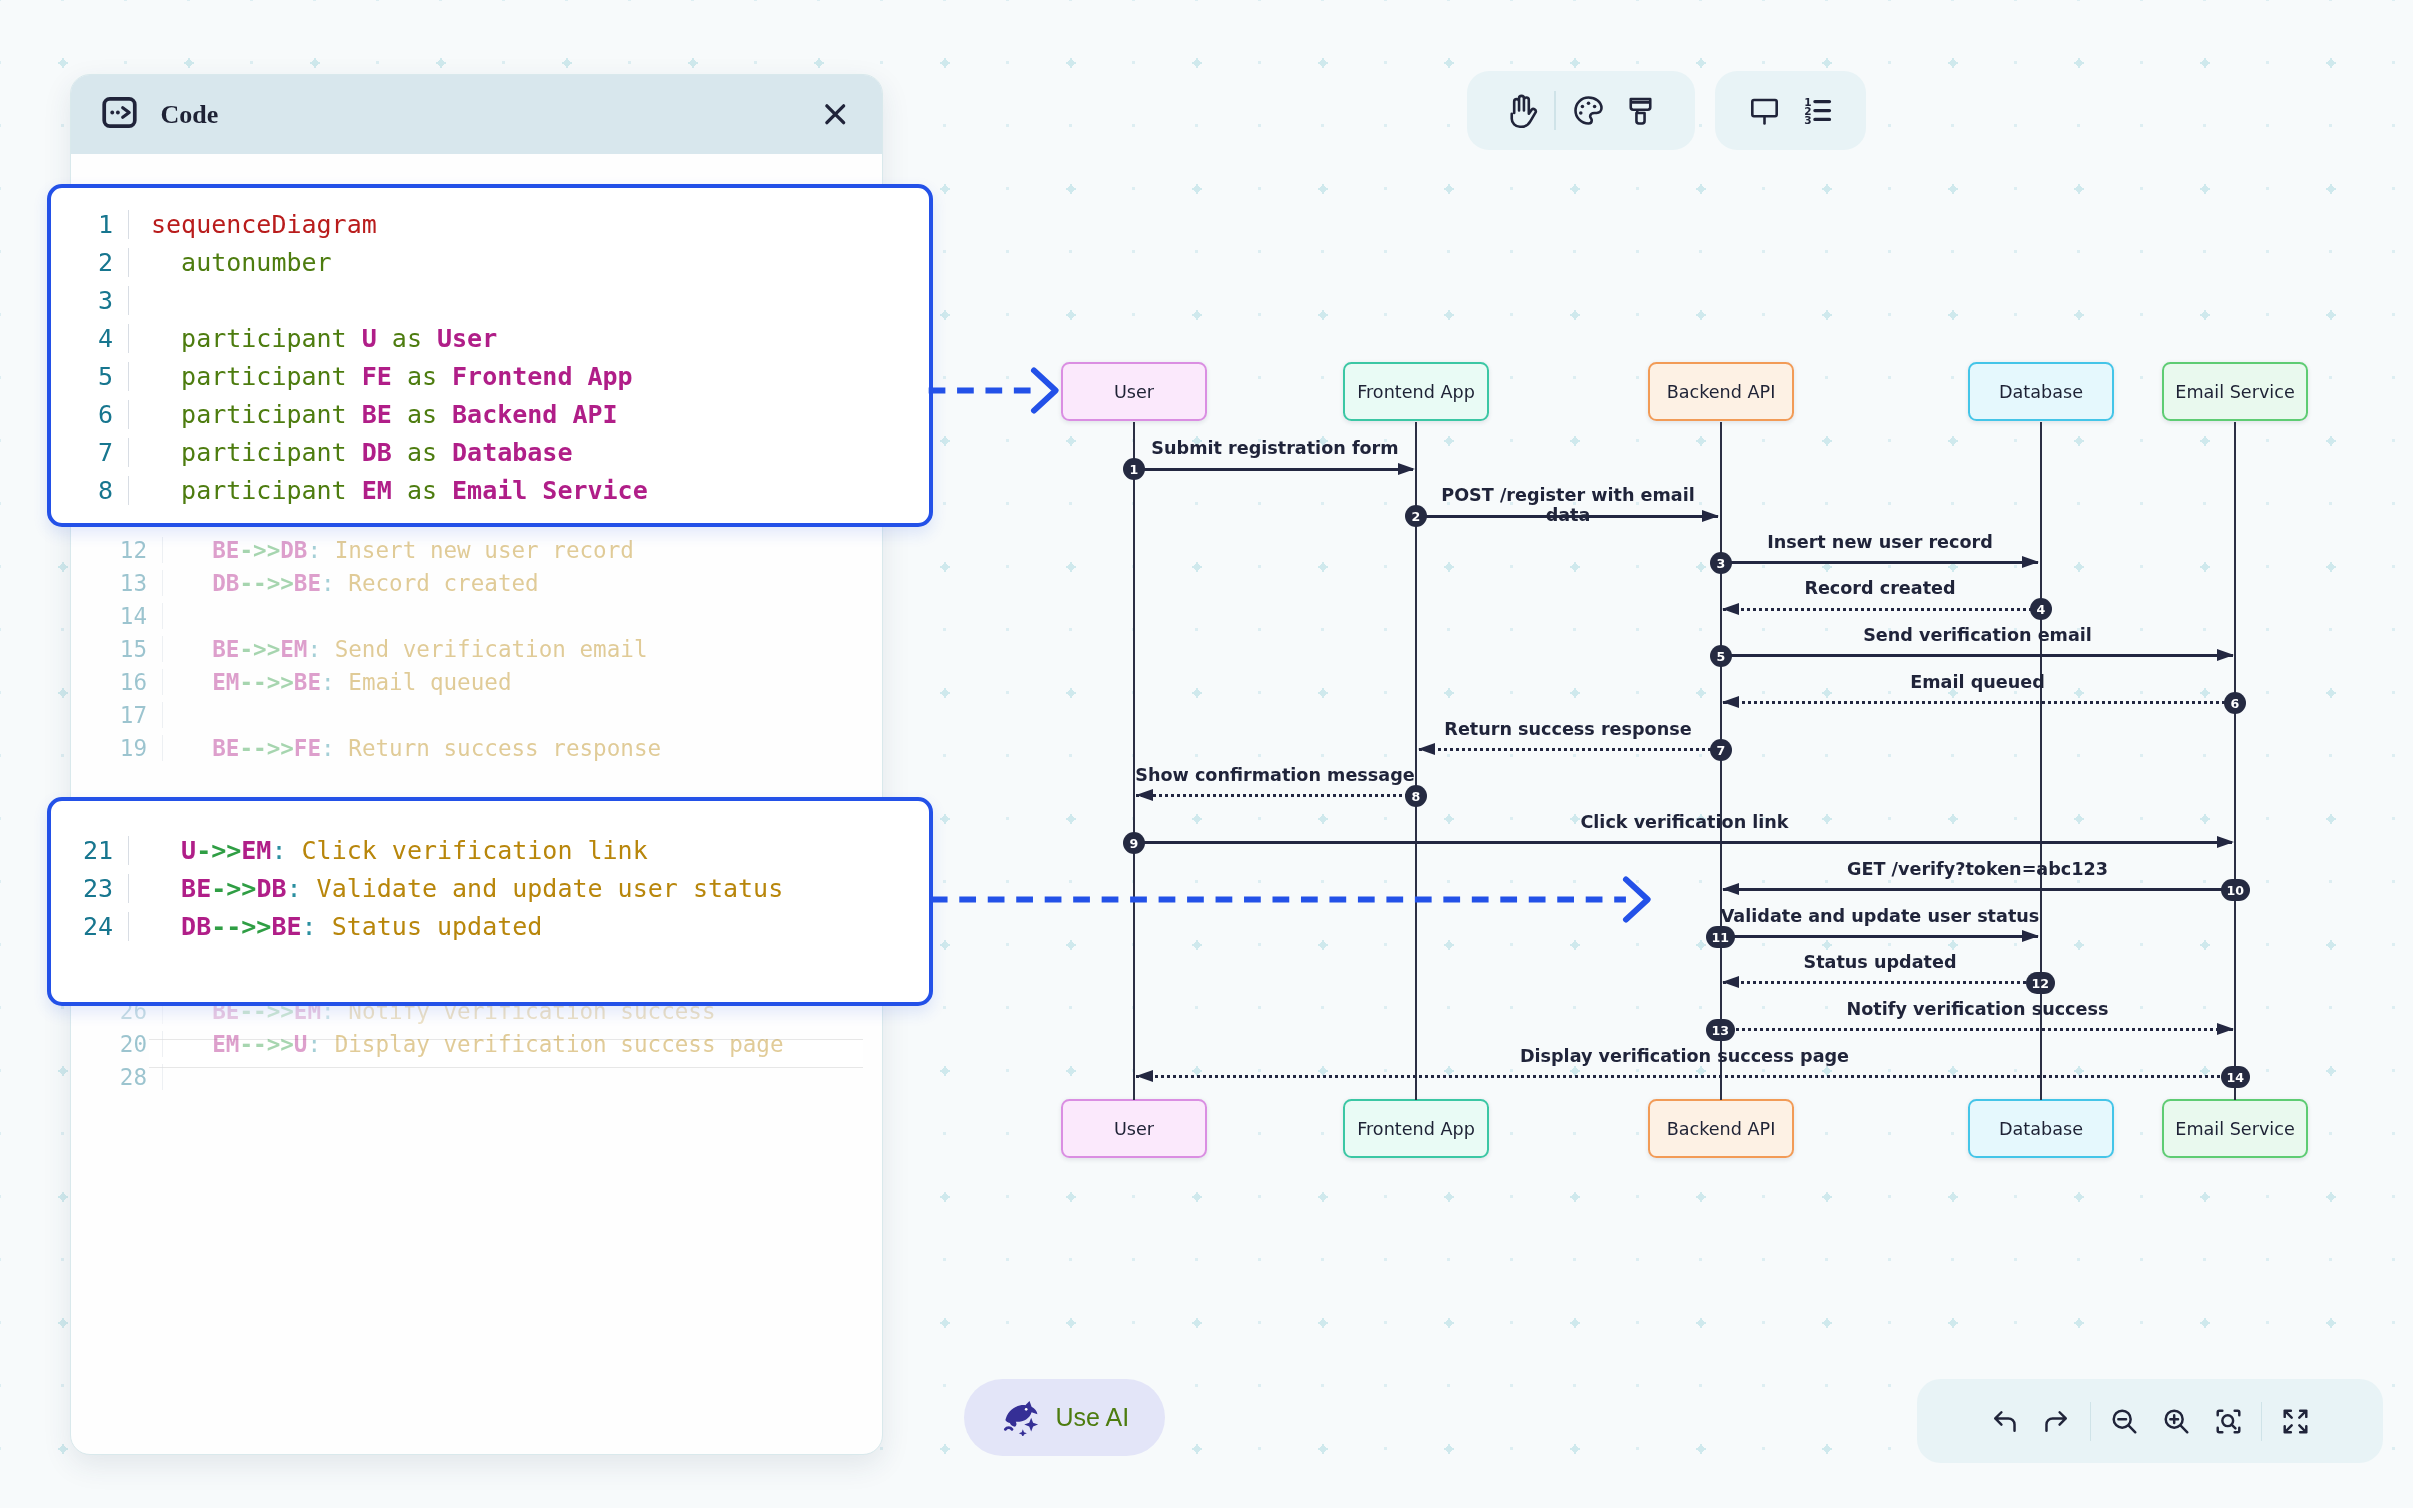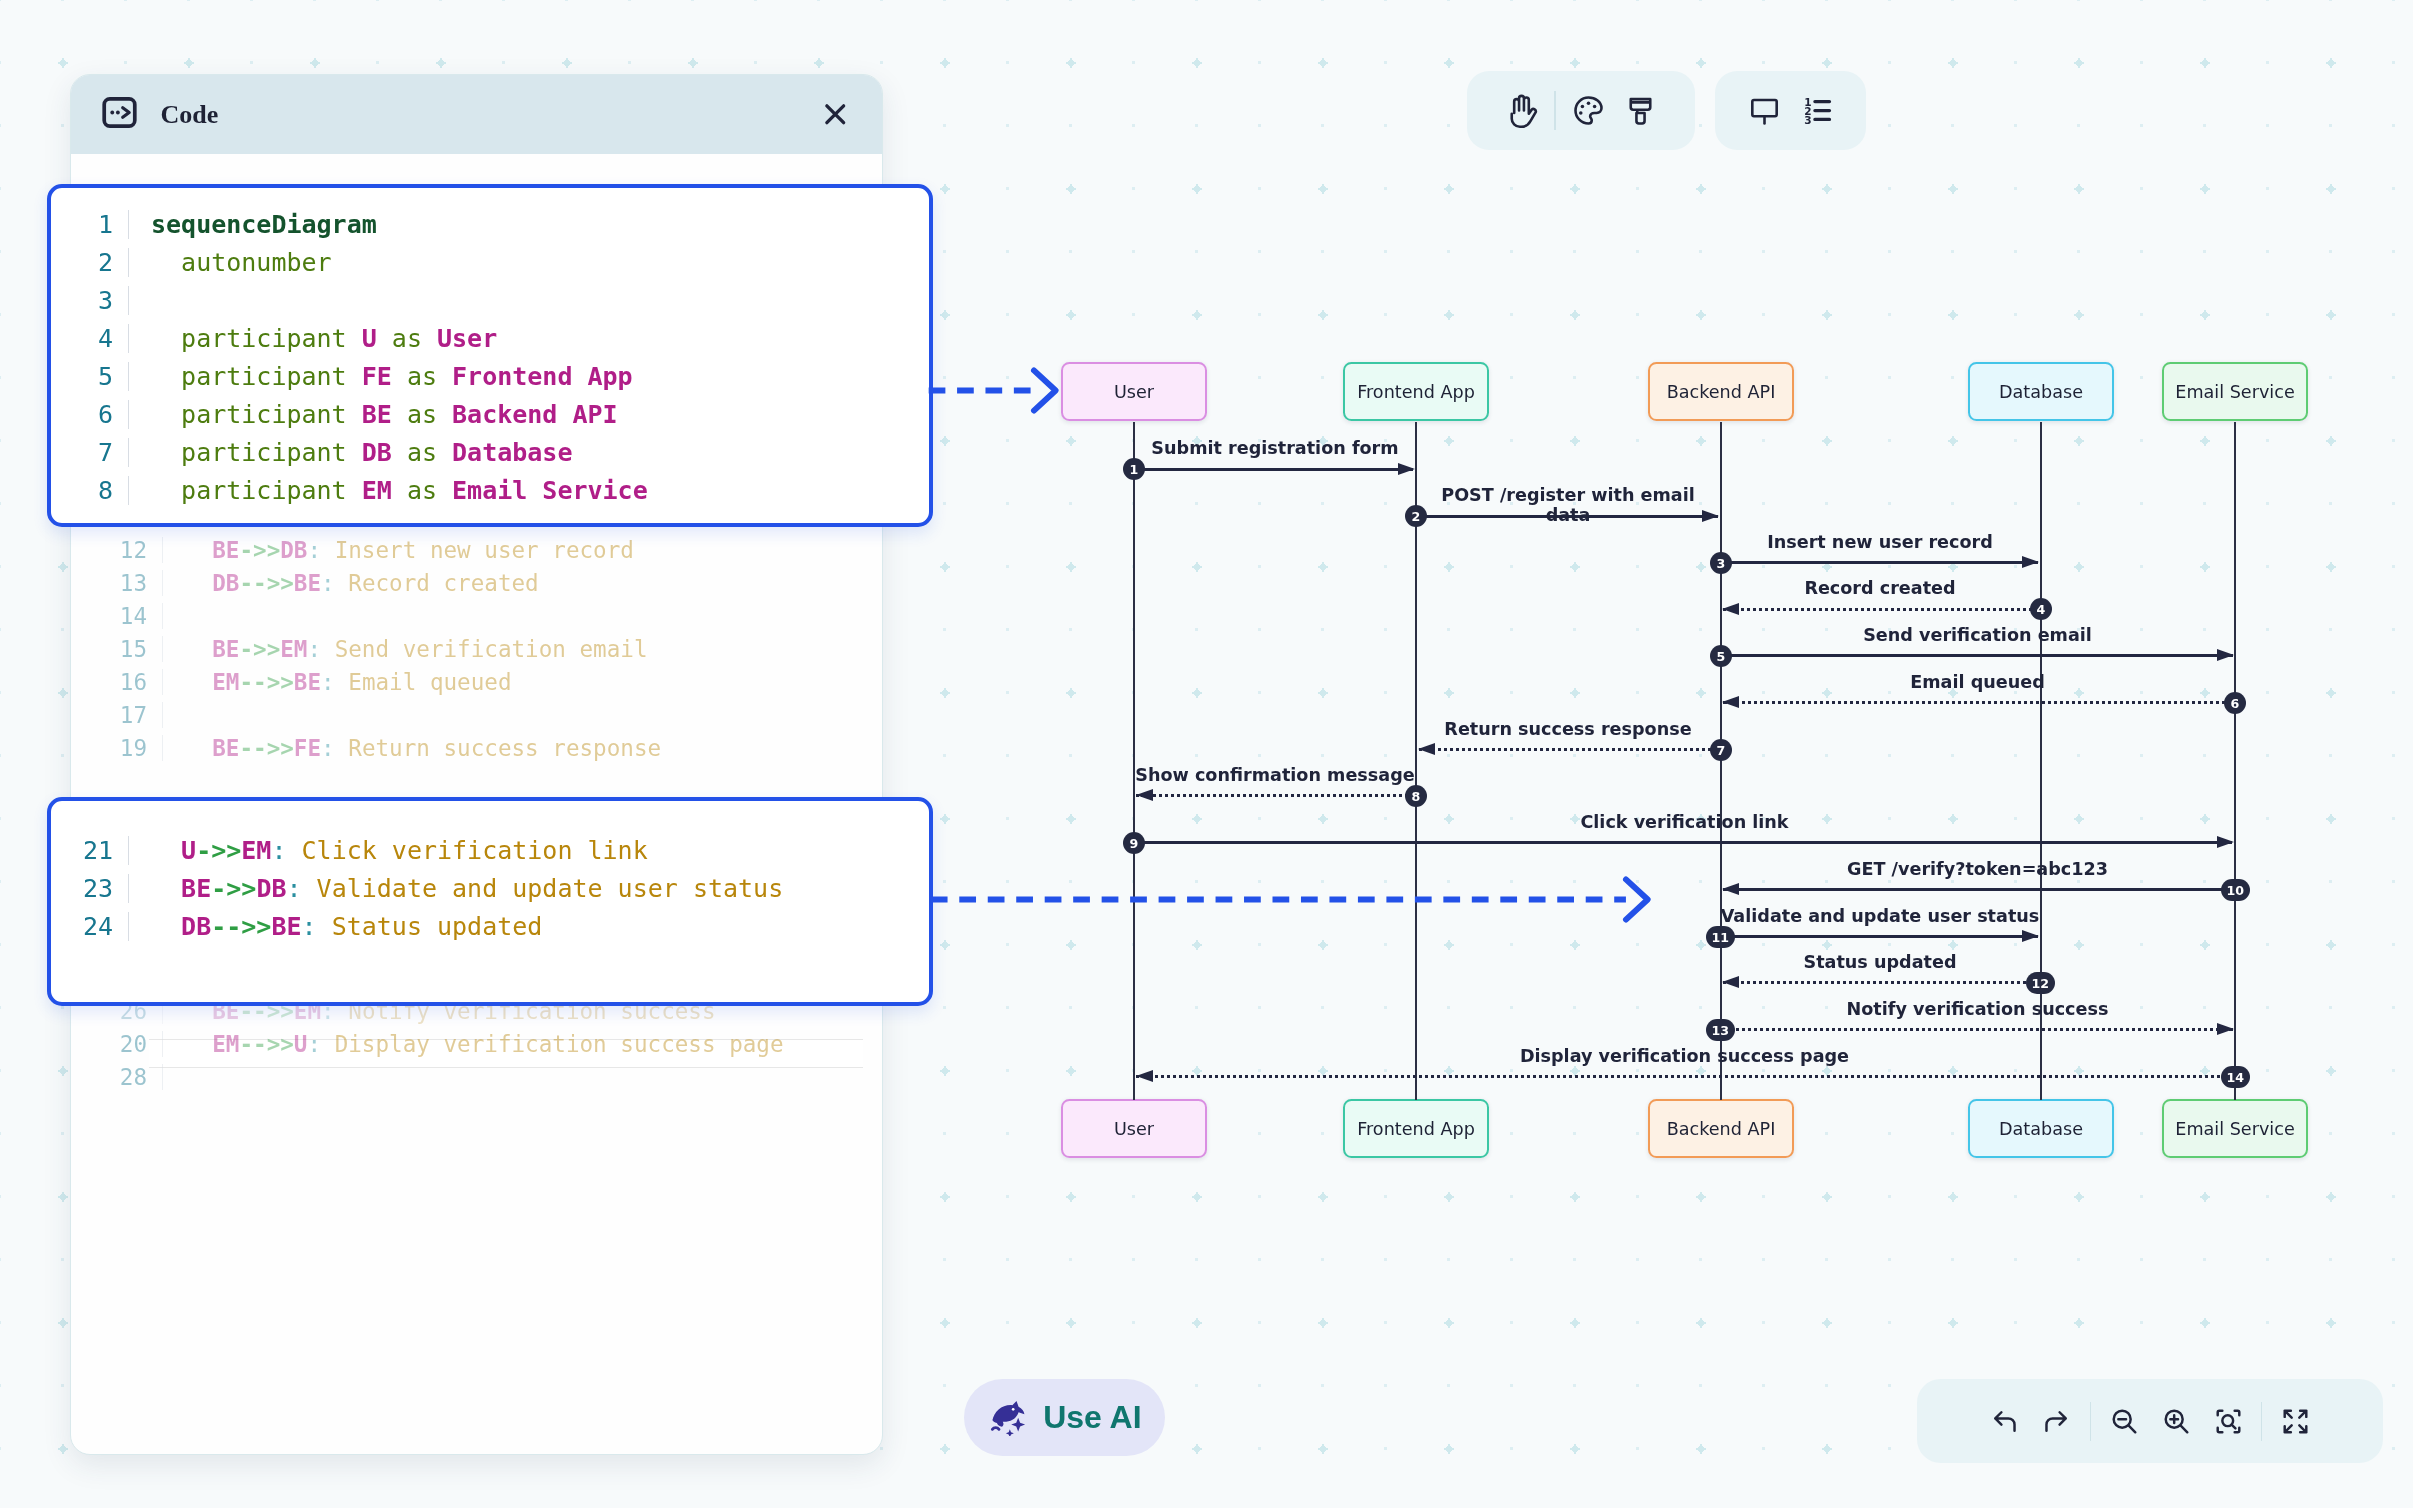--- a/index.html
+++ b/index.html
@@ -30,21 +30,21 @@
   .dimblock .lnum{width:77px;}
   .ghost{opacity:.55;}
   .hl-box{background:#fff;border:4.2px solid #2351e8;border-radius:15px;
     box-shadow:0 6.7px 15px rgba(35,81,232,.12);z-index:5;box-sizing:border-box;padding-top:17px;}
   .hl-box .crow{height:38px;font-size:25px;}
   .hl-box .lnum{width:62px;}
   #hl-box-1{left:47px;top:184px;width:886px;height:343px;}
   #hl-box-2{left:47px;top:797px;width:886px;height:209px;padding-top:30px;}
   #active-line{left:149px;top:1039px;width:714px;height:27px;background:#fff;
     border-top:0.8px solid #e7e7e7;border-bottom:0.8px solid #e7e7e7;z-index:2;}
-  .tk-kw{color:#14532d;font-weight:bold;}
+  .tk-kw{color:#b91c1c;font-weight:normal;}
   .tk-decl{color:#4d7c0f;}
   .tk-id{color:#b01e88;font-weight:bold;}
   .tk-arrow{color:#2f9e44;font-weight:bold;}
   .tk-colon{color:#2a8fa0;}
   .tk-msg{color:#b8860b;}
 
   
   .callout-arrow{z-index:6;pointer-events:none;}
 
   
@@ -68,21 +68,21 @@
 
   
   .pill{background:#e8f3f6;border-radius:22px;display:flex;align-items:center;justify-content:center;z-index:4;}
   .tool-btn{width:52px;height:52px;display:flex;align-items:center;justify-content:center;cursor:pointer;}
   .tool-div{width:1.7px;height:39px;background:#cfe3e8;margin:0 6.7px;flex:none;}
   #toolbar-top-1{left:1467px;top:71px;width:228px;height:79px;}
   #toolbar-top-2{left:1715px;top:71px;width:151px;height:79px;}
   #toolbar-bottom{left:1917px;top:1379px;width:466px;height:84px;border-radius:23.5px;}
   #ai-button{left:964px;top:1379px;width:201px;height:77px;background:#e3e5f8;border-radius:39px;
     display:flex;align-items:center;justify-content:center;gap:11.7px;cursor:pointer;z-index:4;}
-  #ai-button .label{font-size:32px;font-weight:bold;color:#0f766e;}
+  #ai-button .label{font-size:25px;font-weight:normal;color:#4d7c0f;}
   svg.ic{stroke:#20243a;fill:none;stroke-width:3.2;stroke-linecap:round;stroke-linejoin:round;}
 </style>
 </head>
 <body>
 
 <div id="stage">
 
   <div id="code-panel" class="abs">
     <div id="code-panel-header">
       <span>

